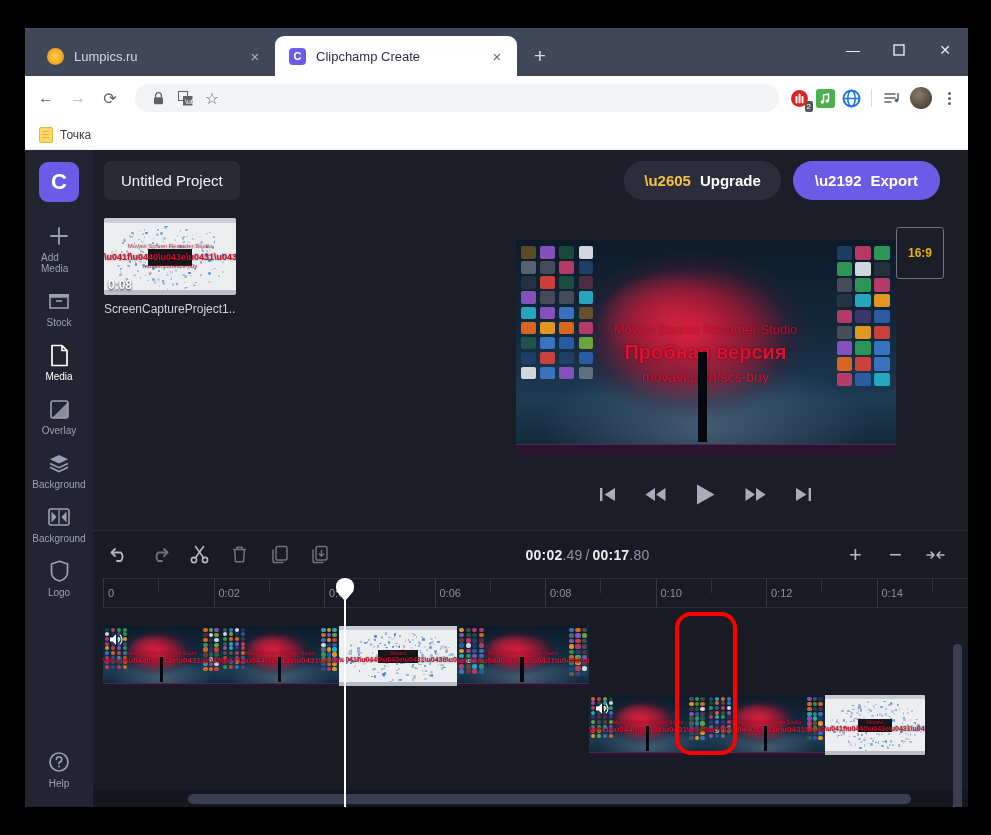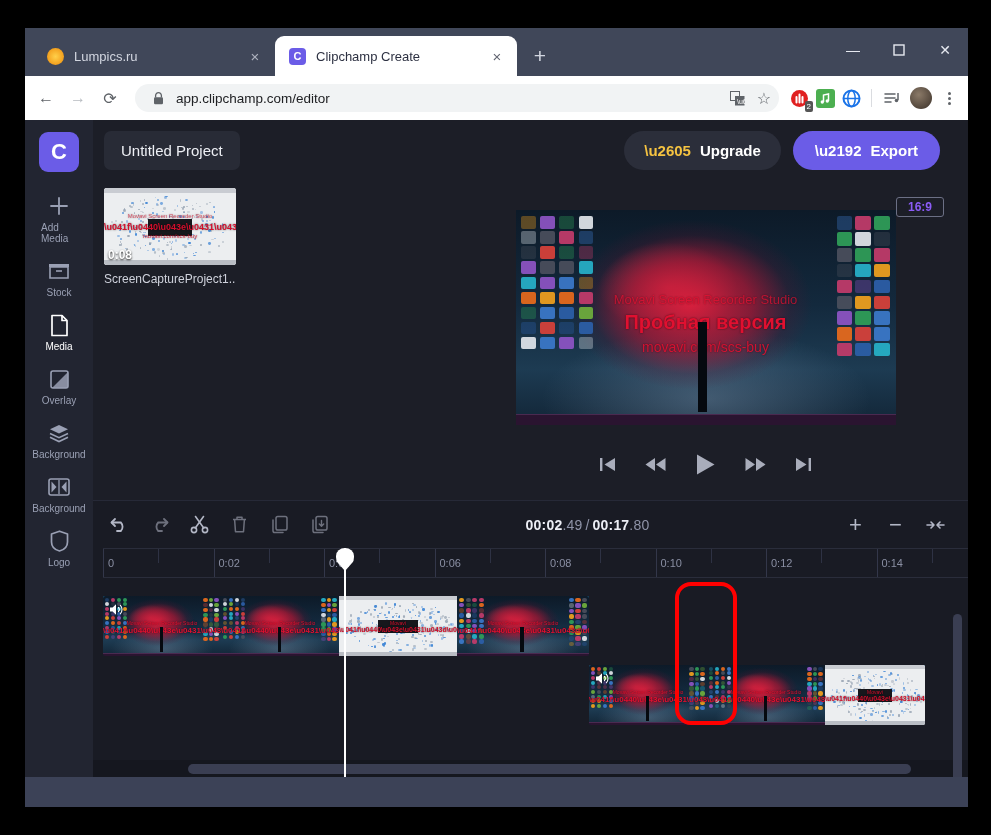--- a/index.html
+++ b/index.html
@@ -251,23 +251,23 @@
 
   .previewpanel {
     flex: 1 1 auto;
     position: relative;
     padding-top: 9px;
     display: flex; flex-direction: column; align-items: center;
   }
   .ratio-badge {
     position: absolute; right: 24px; top: 17px;
     border: 1px solid #6c7085;
-    color: #8b5cf6;
+    color: #eab308;
     font-size: 12px; font-weight: bold;
-    padding: 2px 11px;
+    padding: 18px 11px;
     border-radius: 3px;
   }
   .preview {
     width: 380px; height: 215px;
     margin-top: 21px;
     position: relative;
     overflow: hidden;
     background: #0b1420;
   }
   .pbcontrols {
@@ -477,21 +477,20 @@
     <div class="navbtn dim">→</div>
     <div class="navbtn">⟳</div>
 
     <div class="omnibox">
       <span class="ob-icon">
         <svg width="11" height="13" viewBox="0 0 11 13">
             <path d="M2.6 5.5V3.6a2.9 2.9 0 1 1 5.8 0v1.9" fill="none" stroke="#5f6368" stroke-width="1.3"></path>
             <rect x="1" y="5.3" width="9" height="7" rx="1.2" fill="#5f6368"></rect>
           </svg>
       </span>
-      <span class="url">app.clipchamp.com/editor</span>
       <span class="ob-icon">
         <svg width="15" height="15" viewBox="0 0 15 15">
             <rect x="0.5" y="0.5" width="9" height="9" fill="none" stroke="#5f6368"></rect>
             <rect x="5" y="5" width="9.5" height="9.5" fill="#5f6368"></rect>
             <text x="7" y="13" font-size="7" fill="#fff" font-family="Liberation Sans">\u6587</text>
           </svg>
       </span>
       <span class="ob-icon" style="font-size:16px;">☆</span>
     </div>
 
@@ -528,20 +527,24 @@
         </svg>
     </div>
     <div class="avatar"></div>
     <div class="kebab">
         <i></i>
         <i></i>
         <i></i>
       </div>
   </div>
 
+  <div class="bookmarks">
+    <span class="bm-icon"></span>
+    <span class="bm-label">Точка</span>
+  </div>
 
   <div class="app">
 
     <div class="rail">
       <div class="logo">C</div>
 
       <div class="rail-item">
         <span class="rail-ico">
           <svg width="22" height="22" viewBox="0 0 22 22">
               <path d="M11 3v16M3 11h16" stroke="currentColor" stroke-width="1.8" stroke-linecap="round"></path>
@@ -609,20 +612,30 @@
         <span class="rail-ico">
           <svg width="19" height="22" viewBox="0 0 19 22">
               <path d="M9.5 1.2L17.5 4v8c0 5-4 8-8 9-4-1-8-4-8-9V4z" fill="none" stroke="currentColor" stroke-width="1.7" stroke-linejoin="round"></path>
             </svg>
         </span>
         <span class="rail-lbl">Logo</span>
       </div>
 
       <div class="rail-spacer"></div>
 
+      <div class="rail-item" style="padding-bottom:18px;">
+        <span class="rail-ico">
+          <svg width="22" height="22" viewBox="0 0 22 22">
+              <circle cx="11" cy="11" r="9" fill="none" stroke="currentColor" stroke-width="1.7"></circle>
+              <path d="M8.4 8.4a2.7 2.7 0 1 1 3.3 2.7c-.5.2-.7.7-.7 1.3v.4" fill="none" stroke="currentColor" stroke-width="1.6" stroke-linecap="round"></path>
+              <circle cx="11" cy="15.6" r="1" fill="currentColor"></circle>
+            </svg>
+        </span>
+        <span class="rail-lbl">Help</span>
+      </div>
     </div>
 
     <div class="main">
 
       <div class="apptop">
         <div class="projname">Untitled Project</div>
         <div class="apptop-spacer"></div>
         <div class="btn-upgrade">
           <span class="star">\u2605</span>
           <span>Upgrade</span>

